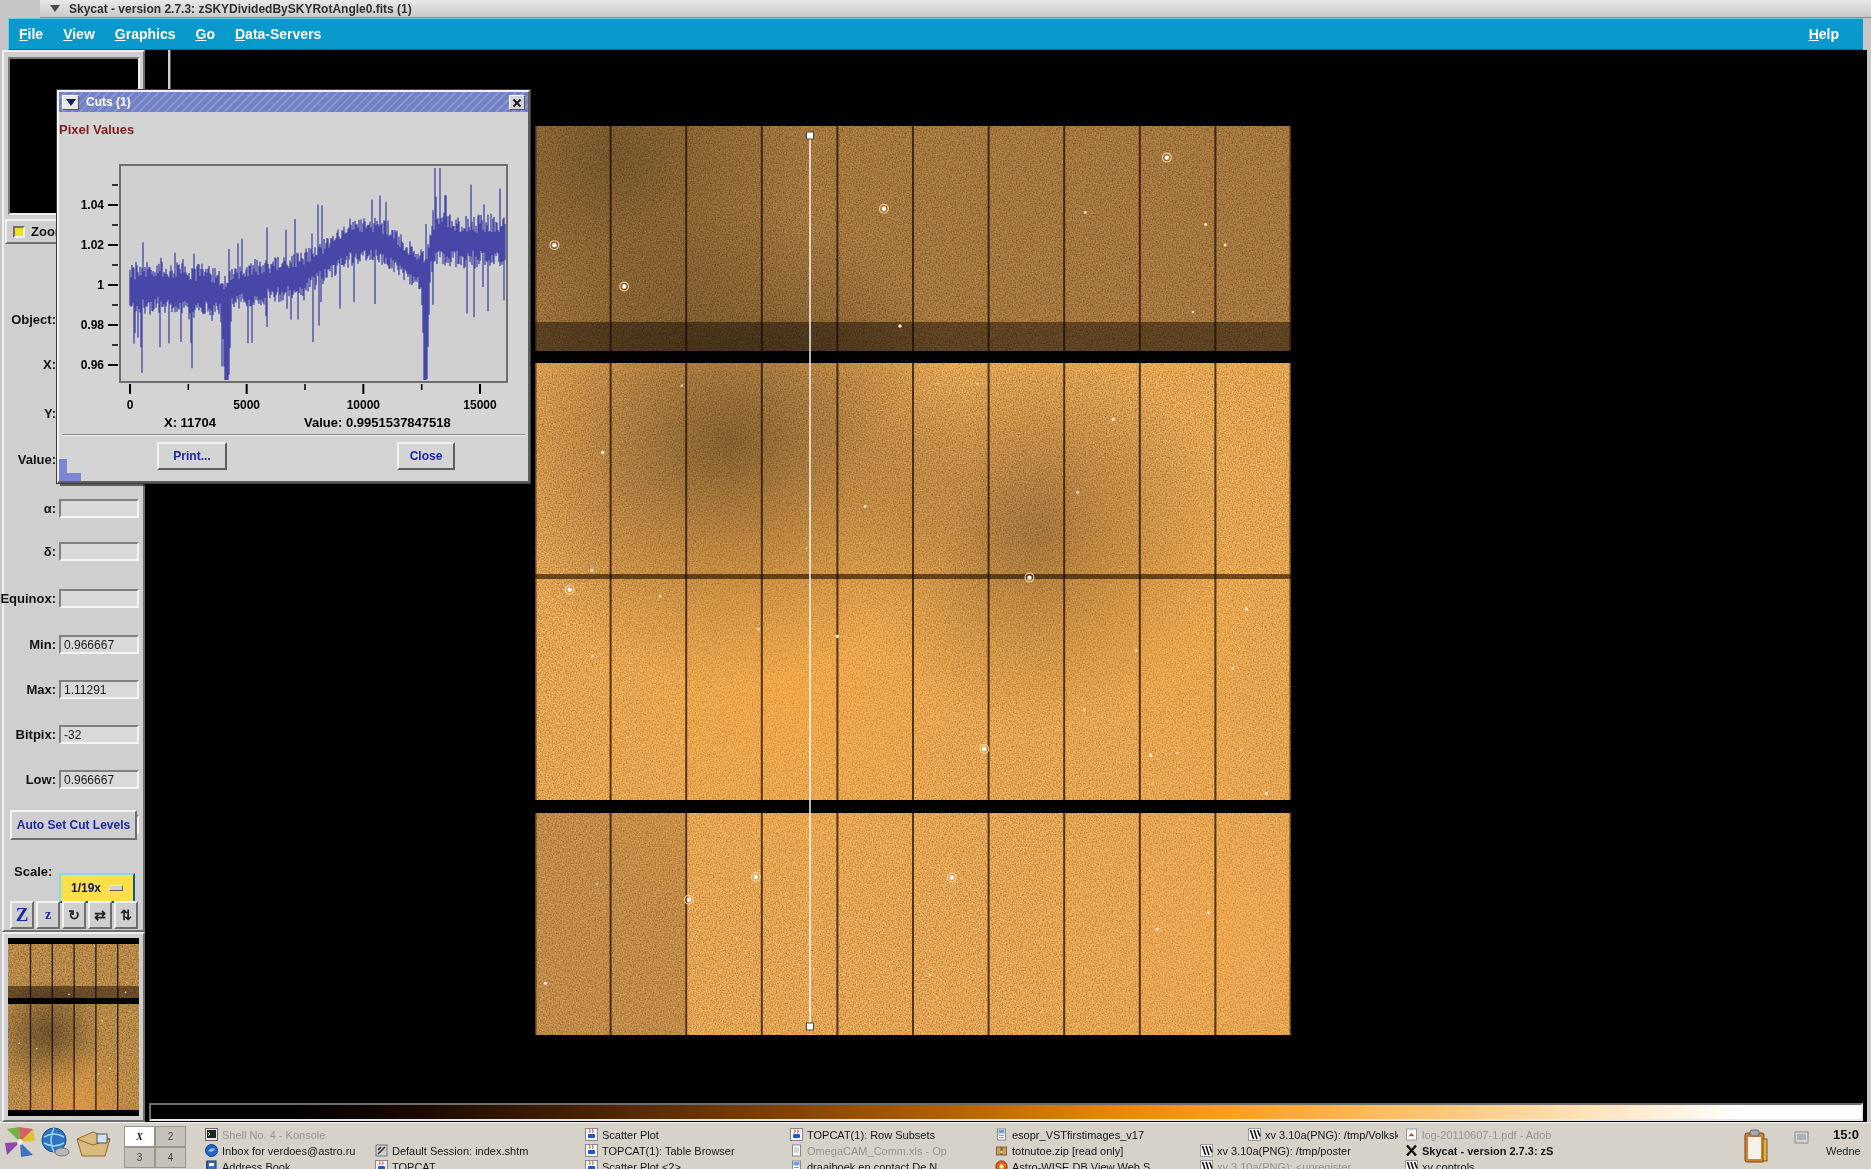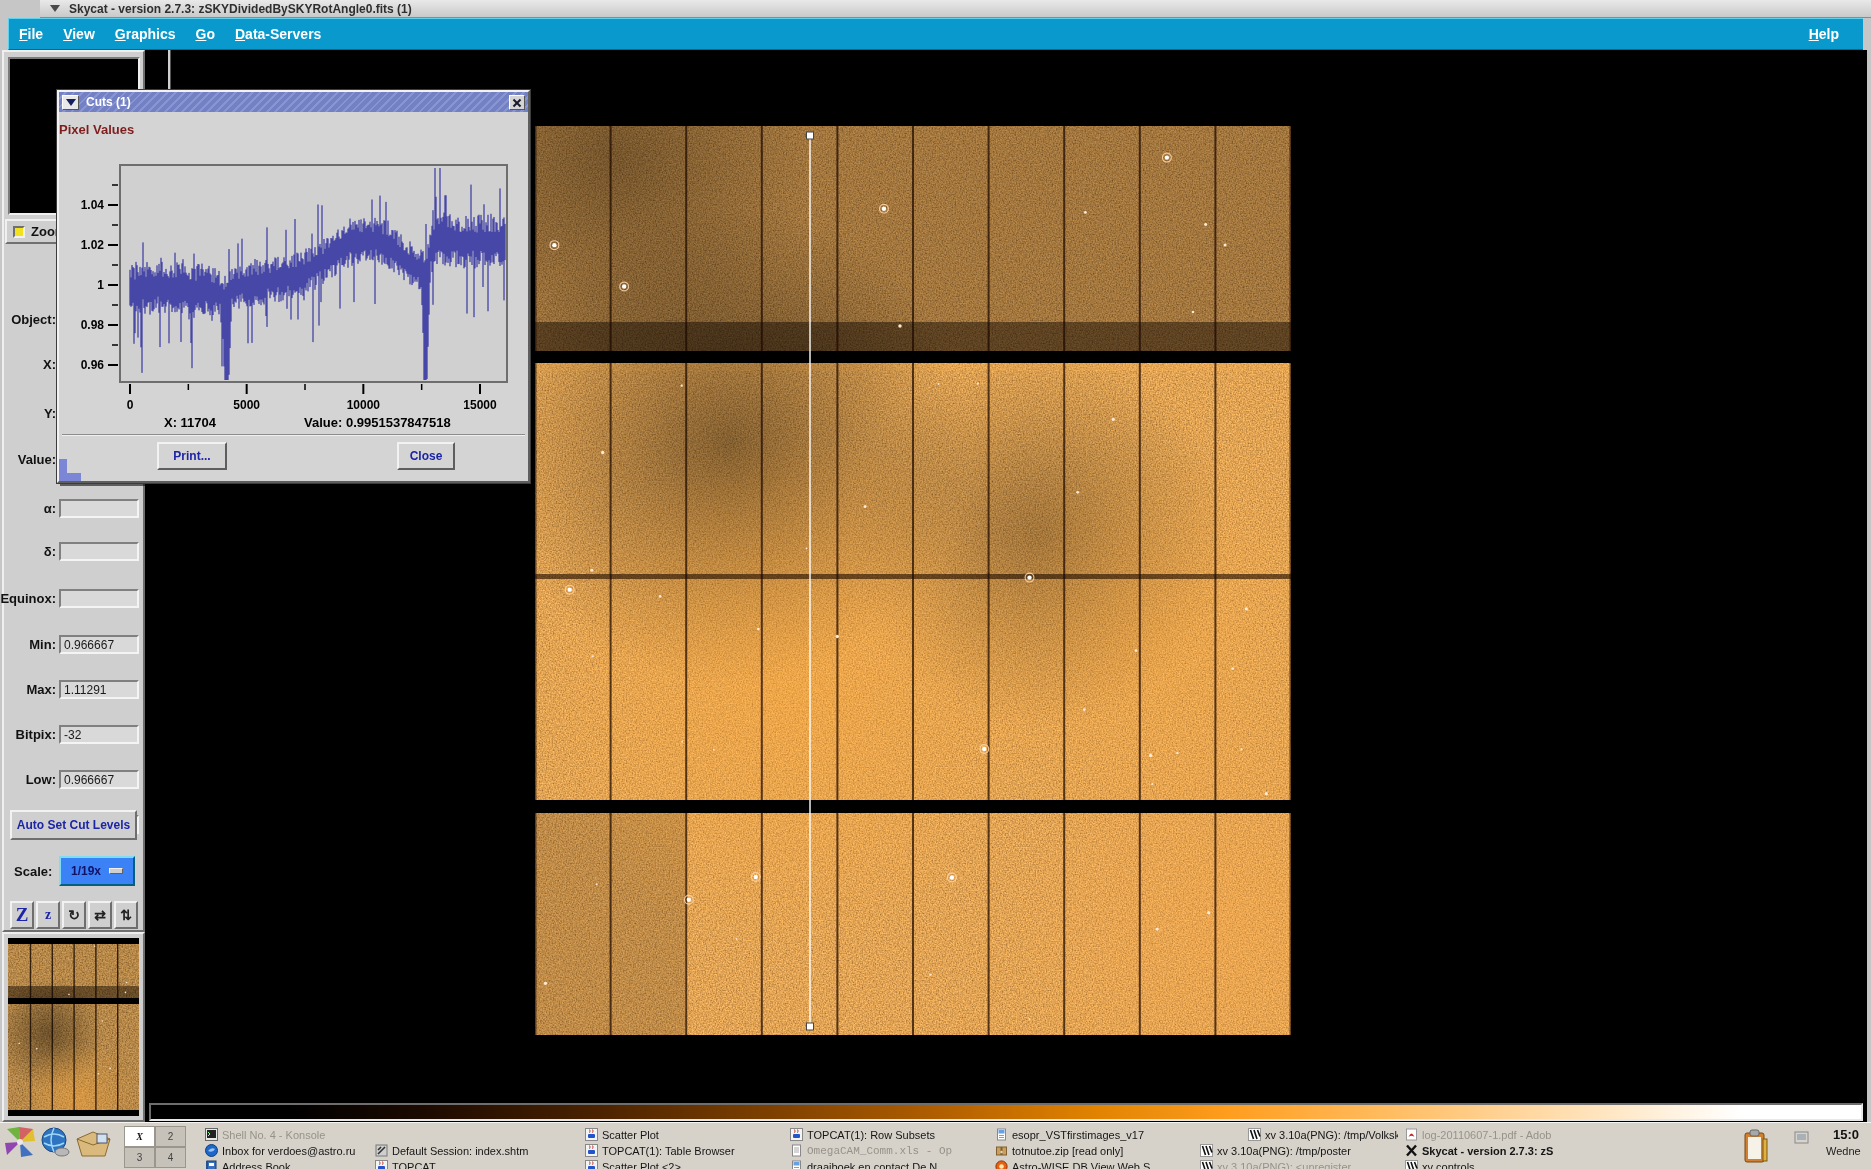--- a/index.html
+++ b/index.html
@@ -36,21 +36,21 @@
   .zoomtab .lbl { font-size:13px; font-weight:bold; color:#111; }
   .fldrow { position:absolute; left:0; width:139px; height:20px; }
   .fldrow .flabel { position:absolute; right:87px; top:2px; font-size:13px; font-weight:bold; color:#111; white-space:nowrap; }
   .fldrow input { position:absolute; left:55px; top:0; width:80px; height:19px; background:#d9d9d9;
                   border:2px solid; border-color:#808080 #f4f4f4 #f4f4f4 #808080;
                   font-family:"Liberation Sans",sans-serif; font-size:12px; color:#1a1a1a; padding-left:3px; }
   .autoset { position:absolute; left:6px; top:758px; width:127px; height:30px; background:#cfcfcf;
              border:2px solid; border-color:#f2f2f2 #6e6e6e #6e6e6e #f2f2f2;
              font-family:"Liberation Sans",sans-serif; font-size:12px; font-weight:bold; color:#1c24a8; }
   .scalelbl { position:absolute; left:10px; top:812px; font-size:13px; font-weight:bold; color:#111; }
-  .scaledd { position:absolute; left:55px; top:804px; width:76px; height:30px; background:#3b82f6;
+  .scaledd { position:absolute; left:55px; top:821px; width:76px; height:30px; background:#fde047;
              border:2px solid; border-color:#7fdcf5 #03607f #03607f #7fdcf5;
              display:flex; align-items:center; justify-content:center;
              font-size:12px; font-weight:bold; color:#10126a; }
   .ddind { width:14px; height:6px; background:#cfcfcf; margin-left:8px;
            border:1px solid; border-color:#f0f0f0 #606060 #606060 #f0f0f0; }
   .toolbtn { position:absolute; top:849px; width:24px; height:28px; background:#cfcfcf;
              border:2px solid; border-color:#f2f2f2 #6e6e6e #6e6e6e #f2f2f2;
              display:flex; align-items:center; justify-content:center;
              font-size:15px; font-weight:bold; color:#1c24a8; }
   .toolbtn.dark { color:#222; font-size:14px; }
@@ -500,21 +500,21 @@
             <use href="#ic-java"></use>
           </svg>
           <span class="tl">Scatter Plot &lt;2&gt;</span>
         </div>
         <div class="taskentry" style="left: 790px; top: 4px; width: 198px;">
           <svg width="13" height="13">
             <use href="#ic-java"></use>
           </svg>
           <span class="tl">TOPCAT(1): Row Subsets</span>
         </div>
-        <div class="taskentry dim" style="left: 790px; top: 20px; width: 198px; font-family: Liberation Mono, monospace;">
+        <div class="taskentry dim" style="left: 790px; top: 20px; width: 198px;">
           <svg width="13" height="13">
             <use href="#ic-doc"></use>
           </svg>
           <span class="tl">OmegaCAM_Comm.xls - Op</span>
         </div>
         <div class="taskentry" style="left: 790px; top: 36px; width: 198px;">
           <svg width="13" height="13">
             <use href="#ic-docblue"></use>
           </svg>
           <span class="tl">draaiboek en contact De N</span>

